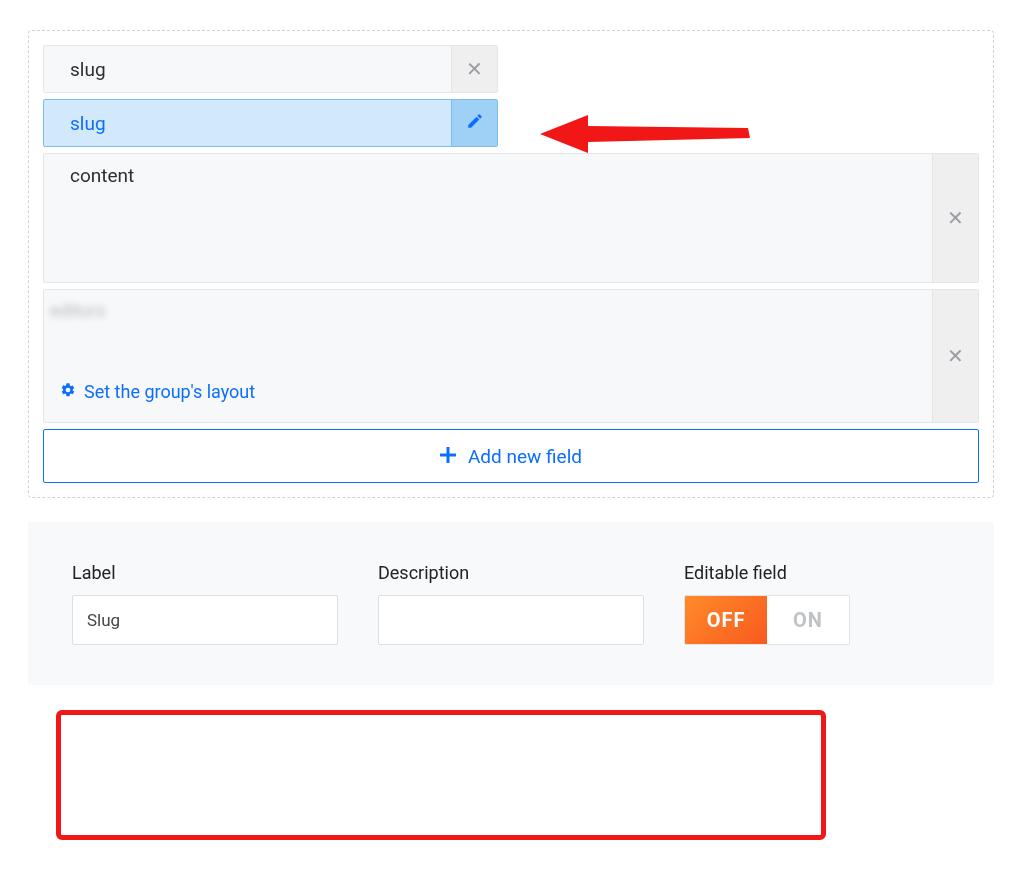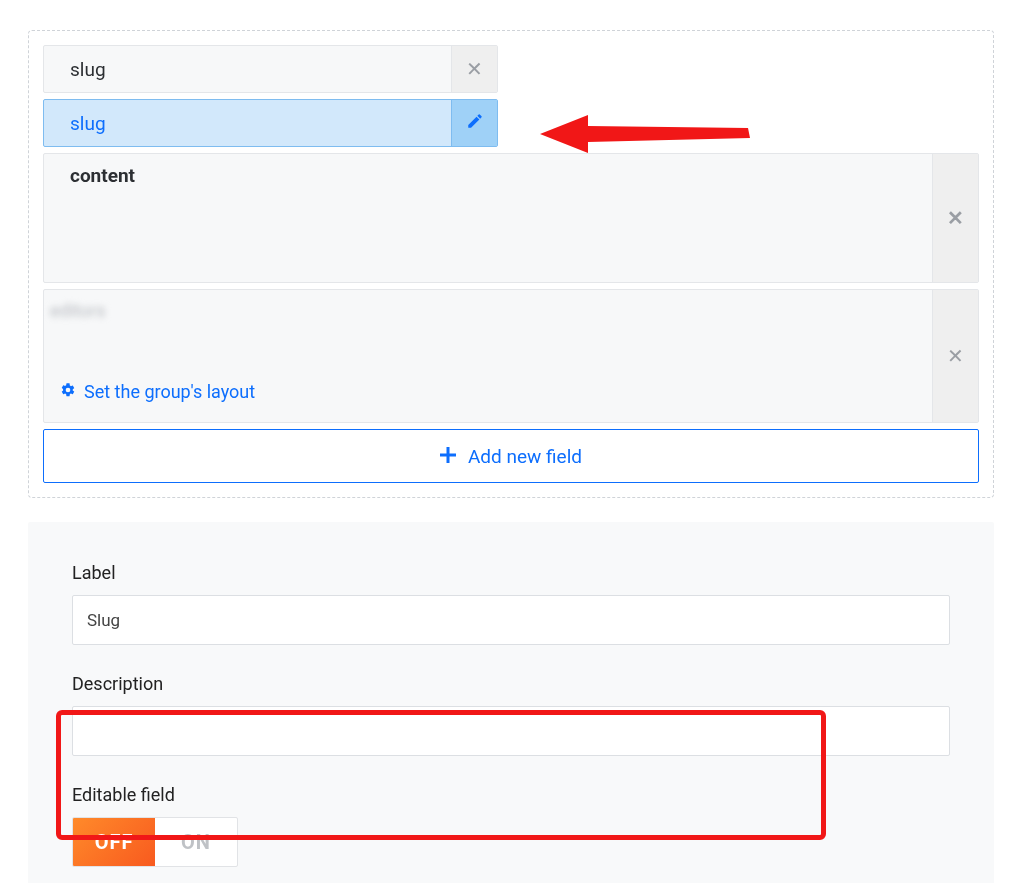--- a/index.html
+++ b/index.html
@@ -25,21 +25,21 @@
   }
   .field-row {
     display: flex;
     align-items: center;
     border: 1px solid #e4e6e9;
     background: #f7f8f9;
     border-radius: 2px;
     margin-bottom: 6px;
   }
   .field-row.narrow { width: 455px; }
-  .field-row.tall { align-items: flex-end; height: 130px; font-weight: bold; }
+  .field-row.tall { align-items: flex-end; height: 130px; }
   .field-row.tall2 { align-items: stretch; height: 134px; position: relative; }
   .drag-handle {
     width: 20px;
     display: flex;
     align-items: flex-start;
     justify-content: center;
     padding: 12px 8px 12px 12px;
     color: #b0b4ba;
     cursor: grab;
   }
@@ -126,21 +126,21 @@
 
   .lower-panel {
     background: #f8f9fa;
     border-radius: 2px;
     margin-top: 24px;
     padding: 40px 44px 40px 44px;
     position: relative;
   }
   .form-grid {
     display: grid;
-    grid-template-columns: 1fr;
+    grid-template-columns: 1fr 1fr 1fr;
     gap: 28px 40px;
   }
   .form-item label {
     display: block;
     font-size: 18px;
     color: #222;
     margin-bottom: 12px;
   }
   .text-input {
     width: 100%;

